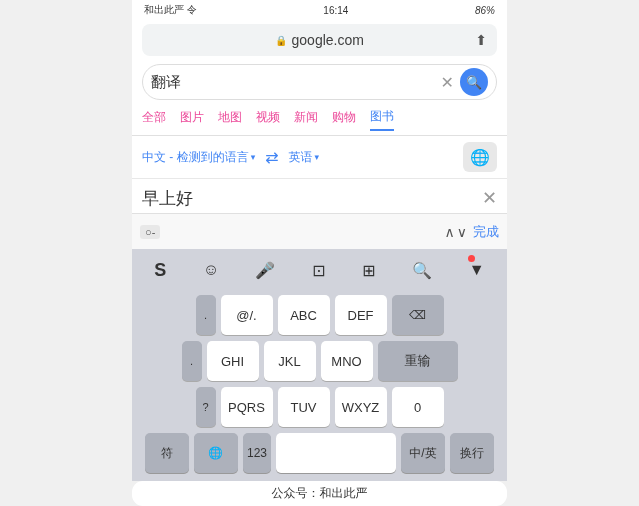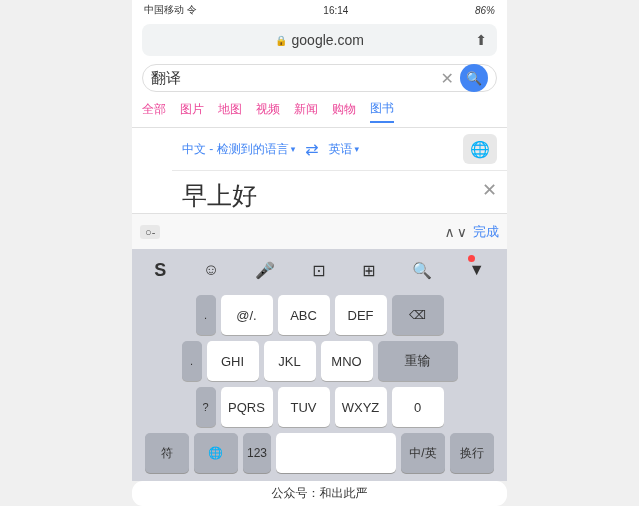--- a/index.html
+++ b/index.html
@@ -59,21 +59,21 @@
     }
 
     
     .search-bar {
       display: flex;
       align-items: center;
       margin: 4px 10px;
       border: 1px solid #ddd;
       border-radius: 20px;
       padding: 0 8px;
-      height: 28px;
+      height: 36px;
     }
     .search-input-text {
       flex: 1;
       font-size: 15px;
       color: #333;
     }
     .search-clear { color: #999; font-size: 16px; margin-right: 6px; }
     .search-btn {
       background: #4285f4;
       border-radius: 50%;
@@ -103,21 +103,20 @@
     }
     .nav-tab.active {
       color: #4285f4;
       border-bottom: 2px solid #4285f4;
     }
 
     
     .translate-panel {
       flex: 1;
       overflow: hidden;
-      padding-left: 40px;
     }
 
     
     .lang-row {
       display: flex;
       align-items: center;
       padding: 6px 10px;
       border-bottom: 1px solid #e8e8e8;
     }
     .lang-btn {
@@ -134,21 +133,21 @@
       font-size: 16px;
     }
 
     
     .source-area {
       padding: 8px 10px;
       border-bottom: 1px solid #e8e8e8;
       position: relative;
     }
     .source-text-main {
-      font-size: 25px;
+      font-size: 17px;
       color: #333;
       font-weight: 400;
     }
     .source-clear {
       position: absolute;
       right: 10px;
       top: 8px;
       color: #999;
       font-size: 18px;
     }
@@ -277,21 +276,21 @@
       border-radius: 11px;
     }
   </style>
 </head>
 <body>
 
 <div class="phone-frame">
 
   <div class="status-bar">
     <div class="status-left">
-      <span>中国移动 令</span>
+      <span>和出此严 令</span>
     </div>
     <div>16:14</div>
     <div class="status-right">
       <span>86%</span>
     </div>
   </div>
 
   <div class="address-bar">
     <span class="lock-icon">🔒</span>
     <span class="address-text">google.com</span>

